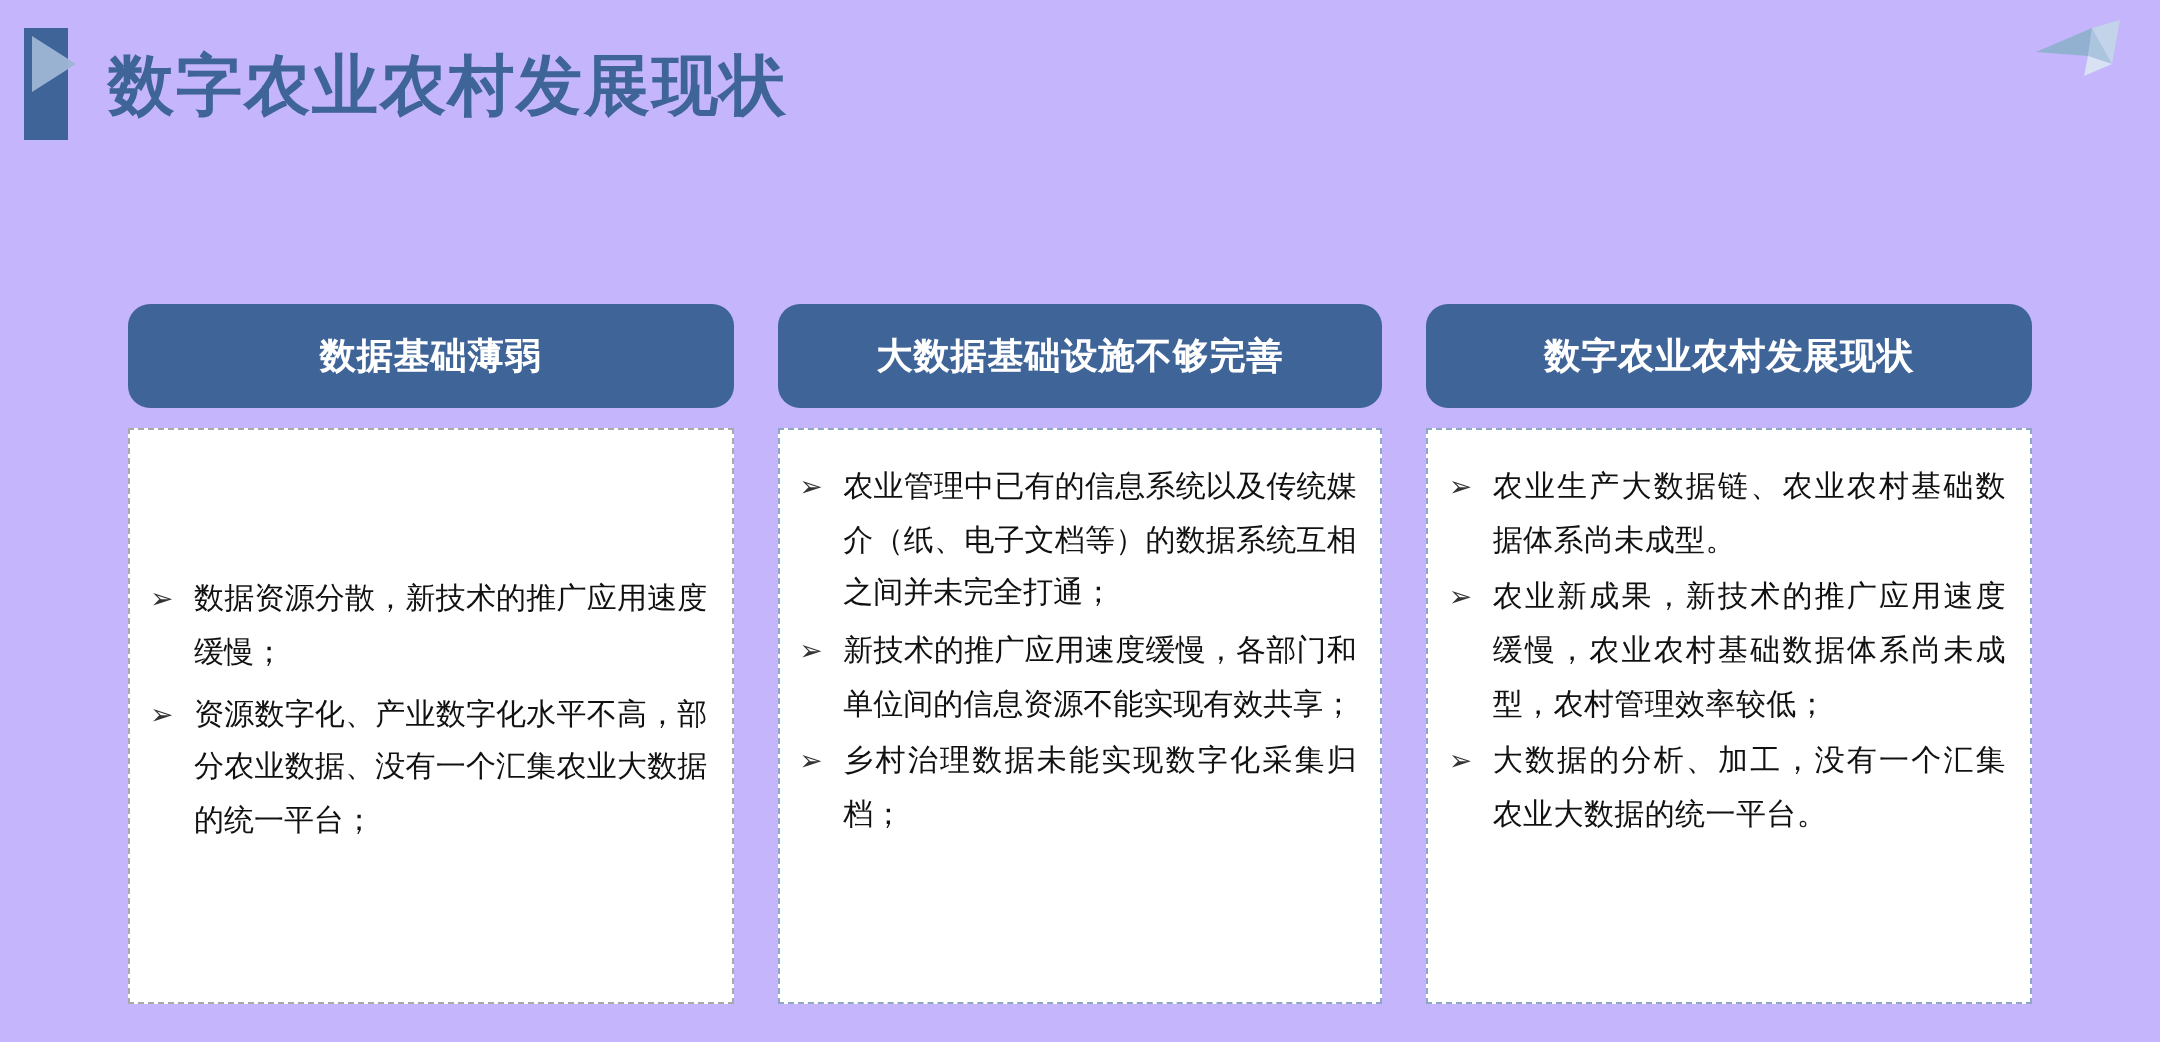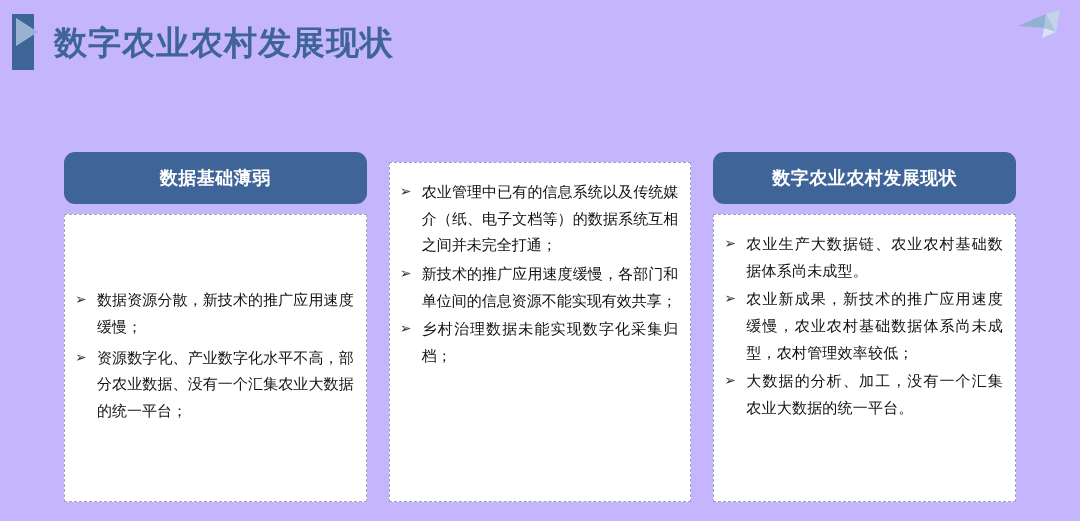--- a/index.html
+++ b/index.html
@@ -183,20 +183,21 @@
           <span class="bullet-text">数据资源分散，新技术的推广应用速度缓慢；</span>
         </div>
         <div class="bullet">
           <span class="bullet-mark">➢</span>
           <span class="bullet-text">资源数字化、产业数字化水平不高，部分农业数据、没有一个汇集农业大数据的统一平台；</span>
         </div>
       </div>
     </div>
 
     <div class="card card-second">
+      <div class="card-header" style="background: rgb(63, 100, 152);">大数据基础设施不够完善</div>
       <div class="card-body" style="border-color: rgb(143, 166, 196);">
         <div class="bullet">
           <span class="bullet-mark">➢</span>
           <span class="bullet-text">农业管理中已有的信息系统以及传统媒介（纸、电子文档等）的数据系统互相之间并未完全打通；</span>
         </div>
         <div class="bullet">
           <span class="bullet-mark">➢</span>
           <span class="bullet-text">新技术的推广应用速度缓慢，各部门和单位间的信息资源不能实现有效共享；</span>
         </div>
         <div class="bullet">

